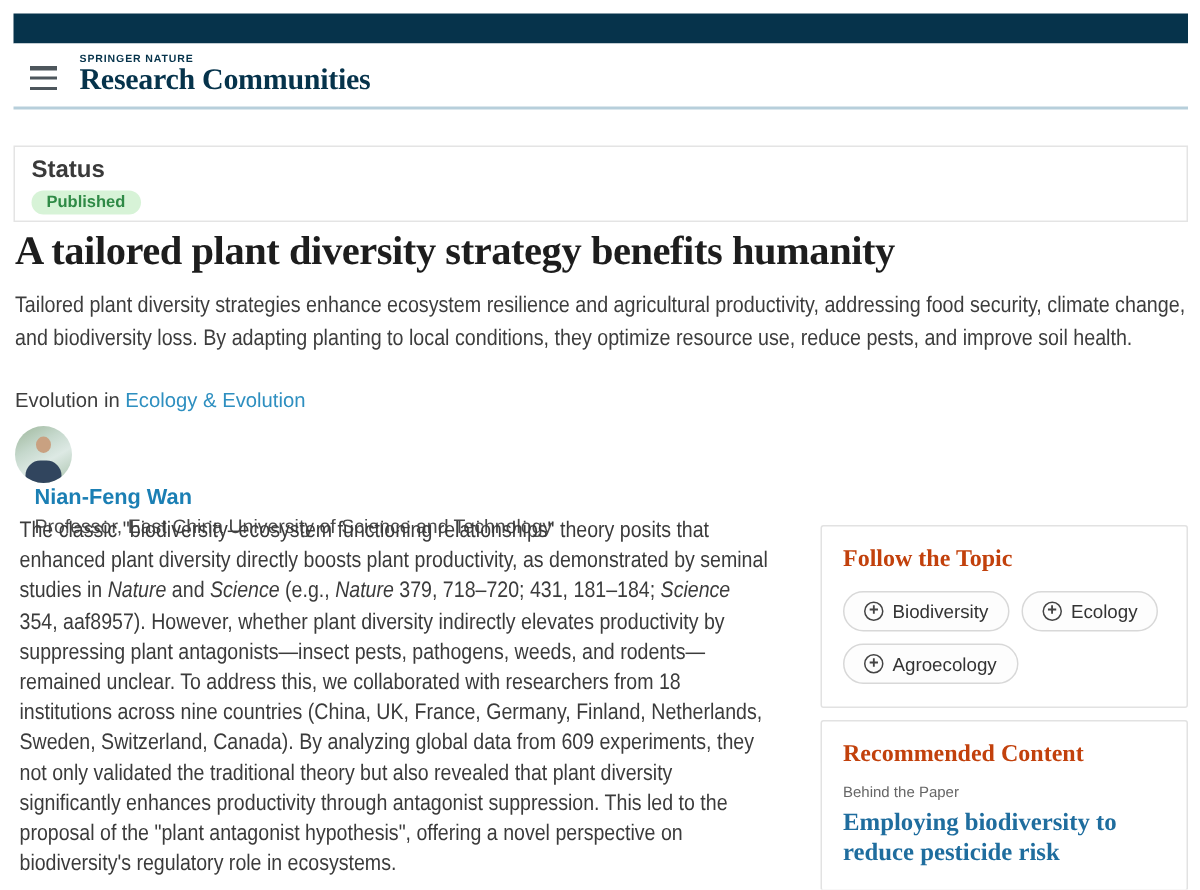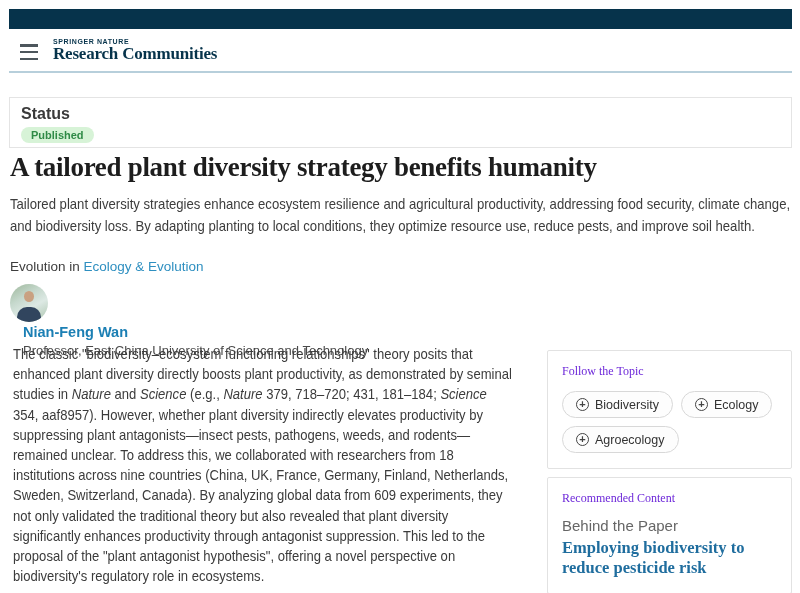--- a/index.html
+++ b/index.html
@@ -12,21 +12,21 @@
   
   .topbar { position:absolute; left:9px; right:8px; top:9px; height:20px; background:#06334b; }
   .header { position:absolute; left:9px; right:8px; top:29px; height:44px; background:#fff;
             border-bottom:2px solid #b7cfdb; display:flex; align-items:center; }
   .menu-btn { width:20px; height:16px; margin-left:11px; margin-top:4px; background:none; border:none;
               cursor:pointer; display:flex; flex-direction:column; justify-content:space-between; }
   .menu-btn span { display:block; height:2.5px; width:18px; background:#4d565c; }
   .brand { margin-left:13px; display:flex; flex-direction:column; cursor:pointer; }
   .brand-small { font-size:7px; font-weight:bold; letter-spacing:0.6px; color:#06334b;
                  font-family:"Liberation Sans", sans-serif; }
-  .brand-large { font-size:17px; font-weight:bold; color:#06334b; line-height:1.05;
+  .brand-large { font-size:20px; font-weight:bold; color:#06334b; line-height:1.05;
                  font-family:"Liberation Serif", serif; letter-spacing:-0.2px; }
 
   
   .status-card { position:absolute; left:9px; right:8px; top:97px; height:51px;
                  border:1px solid #e4e4e4; background:#fff; padding:7px 11px; }
   .status-label { font-size:16px; font-weight:bold; color:#3a3a3a; }
   .status-badge { display:inline-block; margin-top:4px; font-size:11px; font-weight:bold;
                   color:#2f8a46; background:#d7f3d7; border-radius:10px; padding:2px 10px; }
 
   
@@ -53,30 +53,30 @@
 
   
   .article-body { position:absolute; left:13px; top:344px; width:575px;
                   transform:scaleX(0.87); transform-origin:0 0;
                   font-size:15px; line-height:20.2px; color:#3b3b3b; }
 
   
   .sidebar { position:absolute; left:547px; top:350px; width:245px; }
   .side-card { border:1px solid #e2e2e2; border-radius:2px; background:#fff; padding:13px 14px 15px; }
   .side-card + .side-card { margin-top:8px; }
-  .side-heading { font-family:"Liberation Serif", serif; font-weight:normal; font-size:12px;
-                  color:#6d28d9; }
+  .side-heading { font-family:"Liberation Serif", serif; font-weight:bold; font-size:16px;
+                  color:#c2410c; }
   .pills { margin-top:12px; display:flex; flex-wrap:wrap; gap:8px; }
   .pill { display:inline-flex; align-items:center; gap:6px; height:27px; padding:0 13px;
           border:1px solid #d8d8d8; border-radius:14px; background:#fdfdfd; cursor:pointer;
           font-family:"Liberation Sans", sans-serif; font-size:12.5px; color:#333; }
   .pill-icon { width:13px; height:13px; border:1.2px solid #444; border-radius:50%;
                display:inline-flex; align-items:center; justify-content:center;
                font-size:11px; line-height:1; color:#444; font-weight:bold; padding-bottom:1px; }
-  .rec-kicker { margin-top:11px; font-size:15px; color:#666; }
+  .rec-kicker { margin-top:11px; font-size:10px; color:#666; }
   .rec-link { display:block; margin-top:4px; font-family:"Liberation Serif", serif; font-weight:bold;
               font-size:16.5px; line-height:20px; color:#1f6d9e; text-decoration:none; cursor:pointer; }
 </style>
 </head>
 <body>
 
 <div class="topbar"></div>
 
 <div class="header">
   <button class="menu-btn">

